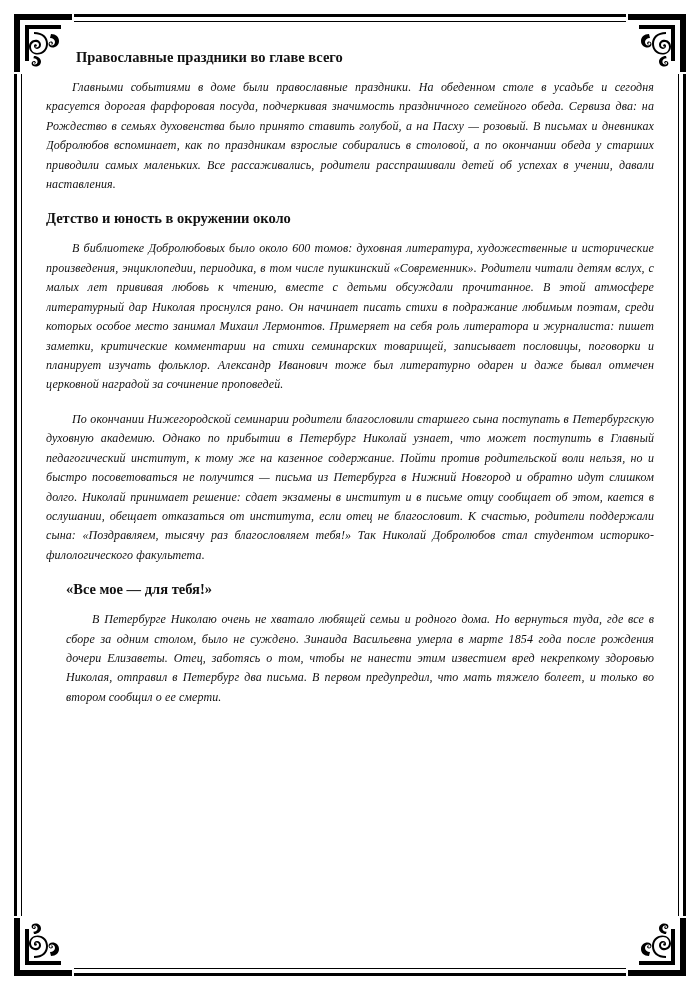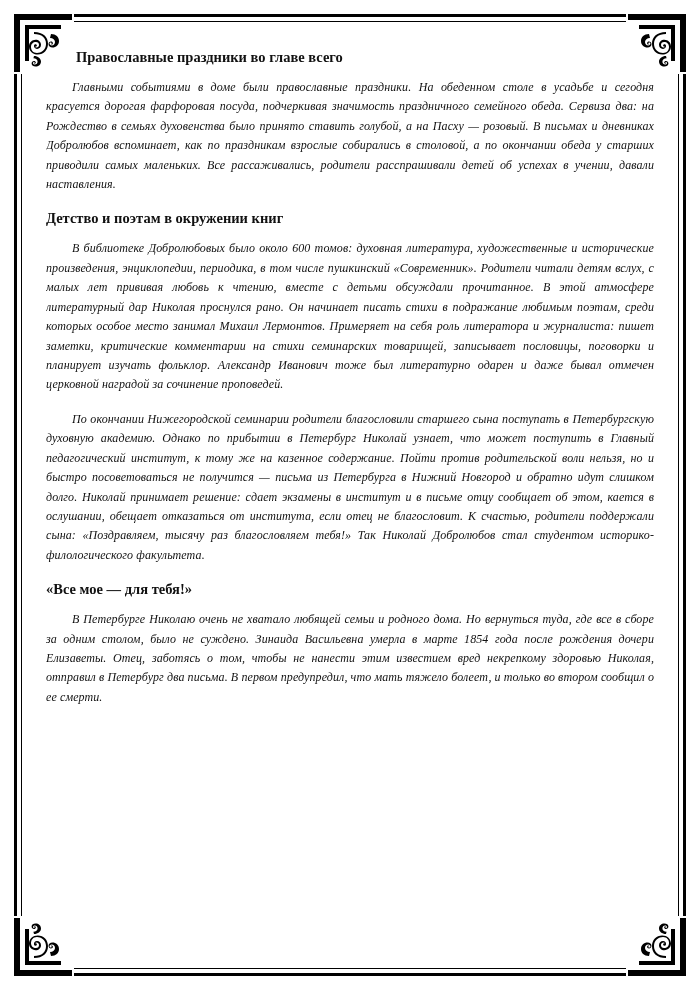--- a/index.html
+++ b/index.html
@@ -82,21 +82,21 @@
     line-height: 1.62;
     margin: 0 0 15px 0;
     text-align: justify;
     text-indent: 26px;
     letter-spacing: 0.1px;
     hyphens: auto;
     font-style: italic;
   }
 
   .section { margin-bottom: 5px; }
-  .section:last-child { margin-bottom: 0; }
+  .section:last-child { margin-bottom: 0; margin-left: 20px; }
 </style>
 </head>
 <body>
 
 <div class="page">
 
   <div class="frame-outer"></div>
   <div class="frame-inner"></div>
 
   <div class="corner corner-tl">
@@ -144,21 +144,21 @@
   </div>
 
   <div class="content">
 
     <div class="section">
       <h2 class="section-heading indented">Православные праздники во главе всего</h2>
       <p class="body-text">Главными событиями в доме были православные праздники. На обеденном столе в усадьбе и сегодня красуется дорогая фарфоровая посуда, подчеркивая значимость праздничного семейного обеда. Сервиза два: на Рождество в семьях духовенства было принято ставить голубой, а на Пасху — розовый. В письмах и дневниках Добролюбов вспоминает, как по праздникам взрослые собирались в столовой, а по окончании обеда у старших приводили самых маленьких. Все рассаживались, родители расспрашивали детей об успехах в учении, давали наставления.</p>
     </div>
 
     <div class="section">
-      <h2 class="section-heading">Детство и поэтам в окружении книг</h2>
+      <h2 class="section-heading">Детство и юность в окружении около</h2>
       <p class="body-text">В библиотеке Добролюбовых было около 600 томов: духовная литература, художественные и исторические произведения, энциклопедии, периодика, в том числе пушкинский «Современник». Родители читали детям вслух, с малых лет прививая любовь к чтению, вместе с детьми обсуждали прочитанное. В этой атмосфере литературный дар Николая проснулся рано. Он начинает писать стихи в подражание любимым поэтам, среди которых особое место занимал Михаил Лермонтов. Примеряет на себя роль литератора и журналиста: пишет заметки, критические комментарии на стихи семинарских товарищей, записывает пословицы, поговорки и планирует изучать фольклор. Александр Иванович тоже был литературно одарен и даже бывал отмечен церковной наградой за сочинение проповедей.</p>
     </div>
 
     <div class="section">
       <p class="body-text">По окончании Нижегородской семинарии родители благословили старшего сына поступать в Петербургскую духовную академию. Однако по прибытии в Петербург Николай узнает, что может поступить в Главный педагогический институт, к тому же на казенное содержание. Пойти против родительской воли нельзя, но и быстро посоветоваться не получится — письма из Петербурга в Нижний Новгород и обратно идут слишком долго. Николай принимает решение: сдает экзамены в институт и в письме отцу сообщает об этом, кается в ослушании, обещает отказаться от института, если отец не благословит. К счастью, родители поддержали сына: «Поздравляем, тысячу раз благословляем тебя!» Так Николай Добролюбов стал студентом историко-филологического факультета.</p>
     </div>
 
     <div class="section">
       <h2 class="section-heading">«Все мое — для тебя!»</h2>
       <p class="body-text">В Петербурге Николаю очень не хватало любящей семьи и родного дома. Но вернуться туда, где все в сборе за одним столом, было не суждено. Зинаида Васильевна умерла в марте 1854 года после рождения дочери Елизаветы. Отец, заботясь о том, чтобы не нанести этим известием вред некрепкому здоровью Николая, отправил в Петербург два письма. В первом предупредил, что мать тяжело болеет, и только во втором сообщил о ее смерти.</p>

